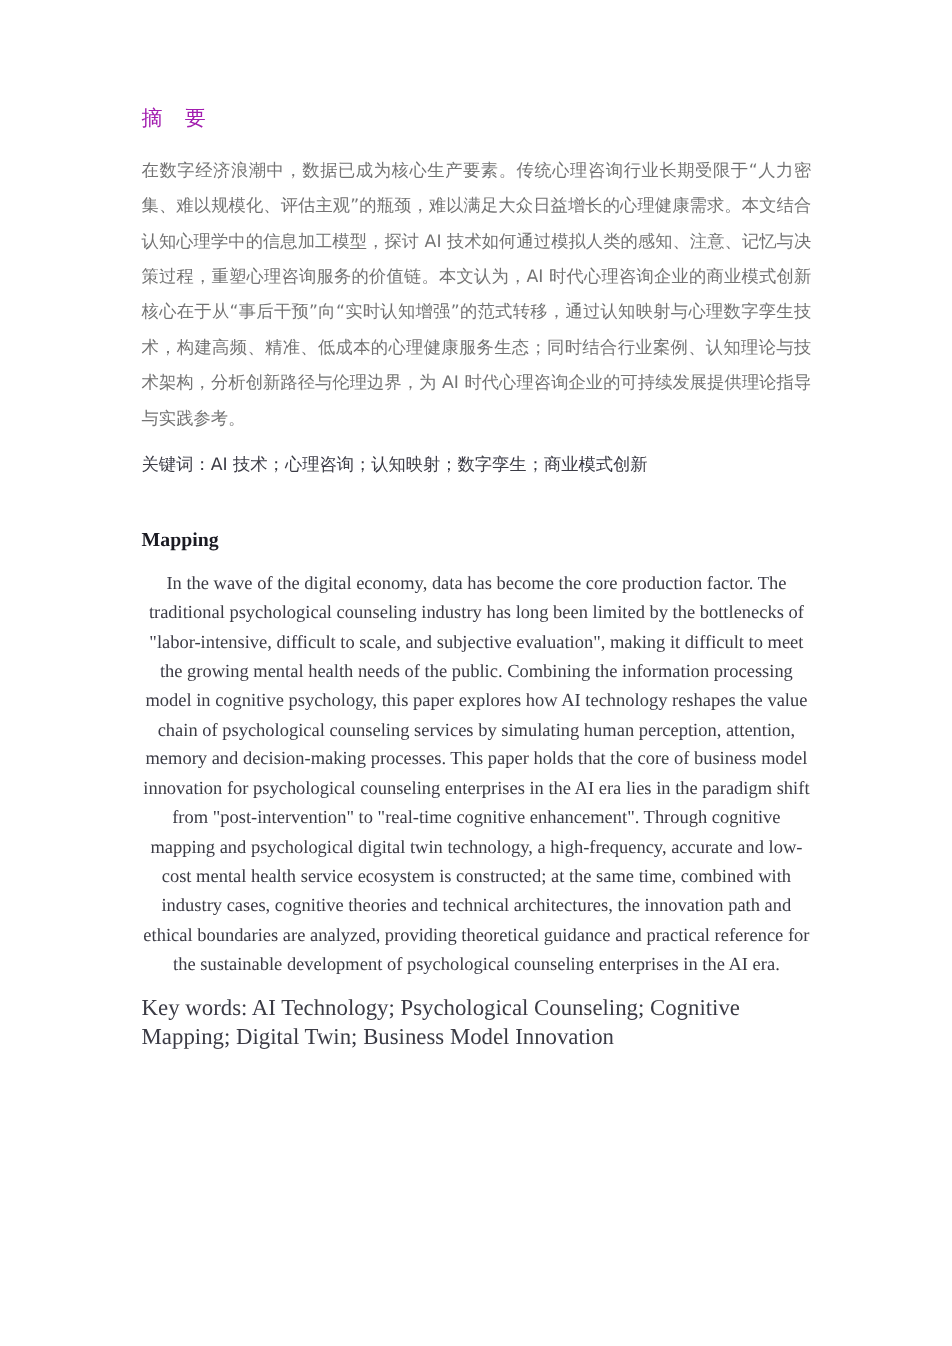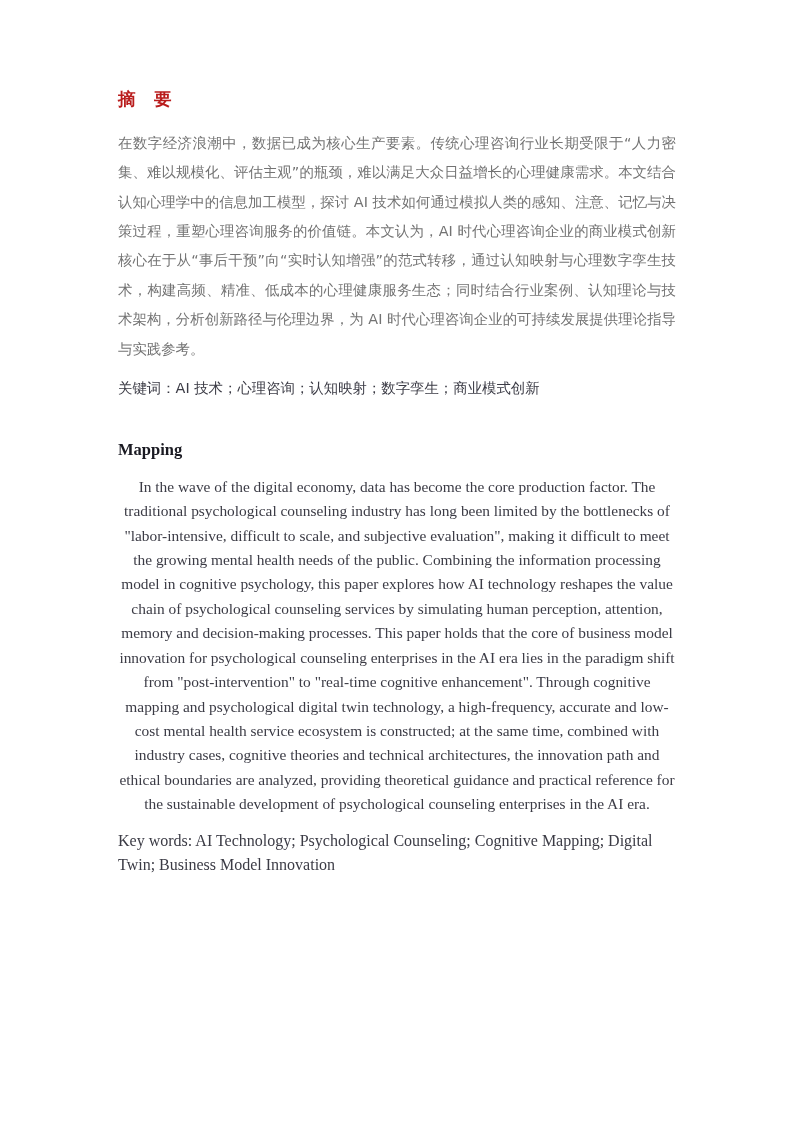--- a/index.html
+++ b/index.html
@@ -27,22 +27,22 @@
     position: absolute;
     left: 118px;
     top: 88px;
     width: 558px;
   }
 
   
   .heading-cn {
     font-family: "DejaVu Sans", "Liberation Sans", sans-serif;
     font-size: 17.5px;
-    font-weight: bold;
-    color: #b91c1c;
+    font-weight: normal;
+    color: #a21caf;
     letter-spacing: 0.5px;
     margin: 0 0 18px 0;
     line-height: 1.3;
     white-space: pre;
   }
 
   .heading-en {
     font-family: "Liberation Serif", "DejaVu Serif", serif;
     font-size: 16.5px;
     font-weight: bold;
@@ -76,21 +76,21 @@
     font-family: "Liberation Serif", "DejaVu Serif", serif;
     font-size: 15.4px;
     line-height: 24.4px;
     color: #3b3b45;
     margin: 0;
     text-align: center;
   }
 
   .keywords-en {
     font-family: "Liberation Serif", "DejaVu Serif", serif;
-    font-size: 16px;
+    font-size: 19px;
     line-height: 24.4px;
     color: #3b3b45;
     margin: 12px 0 0 0;
     text-align: left;
   }
 
   .block-gap-abstract {
     height: 36px;
   }
 </style>

